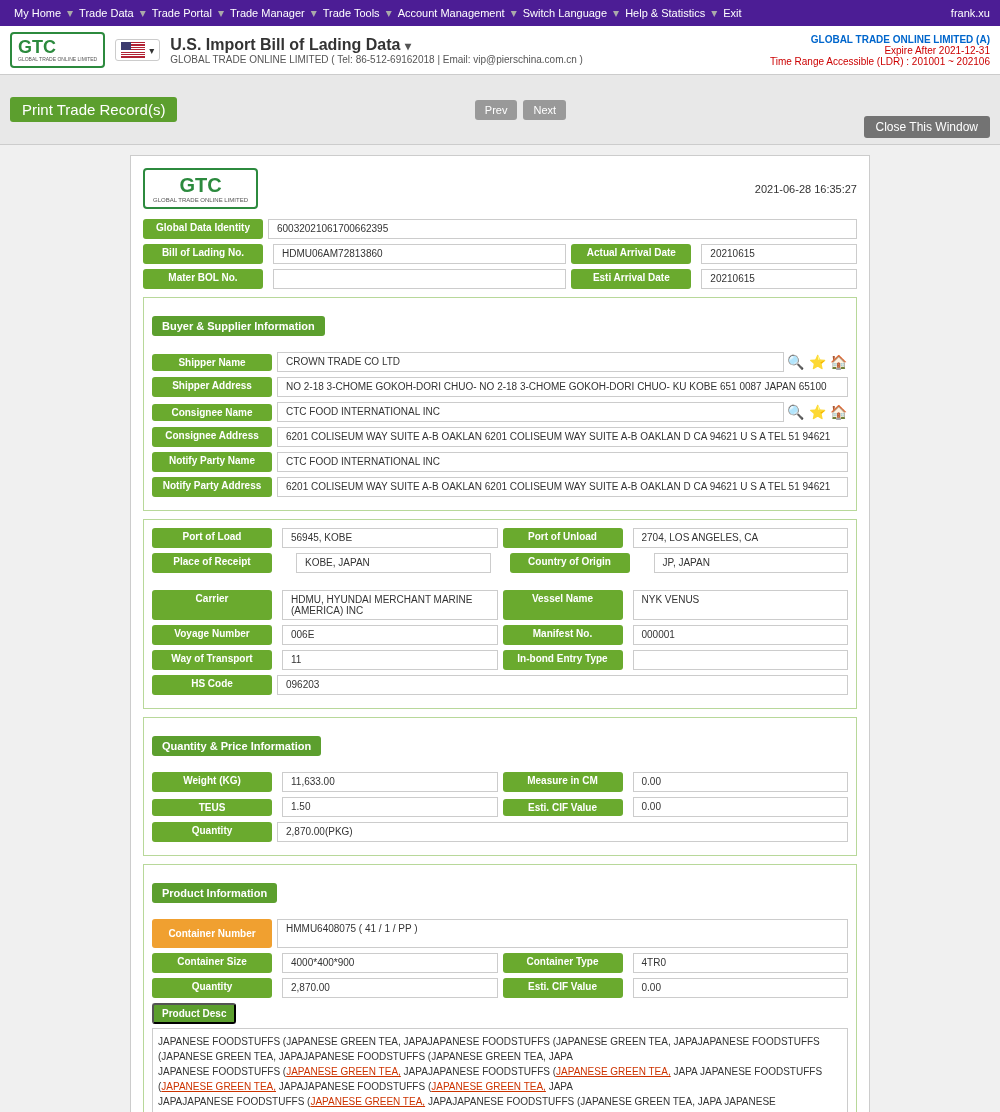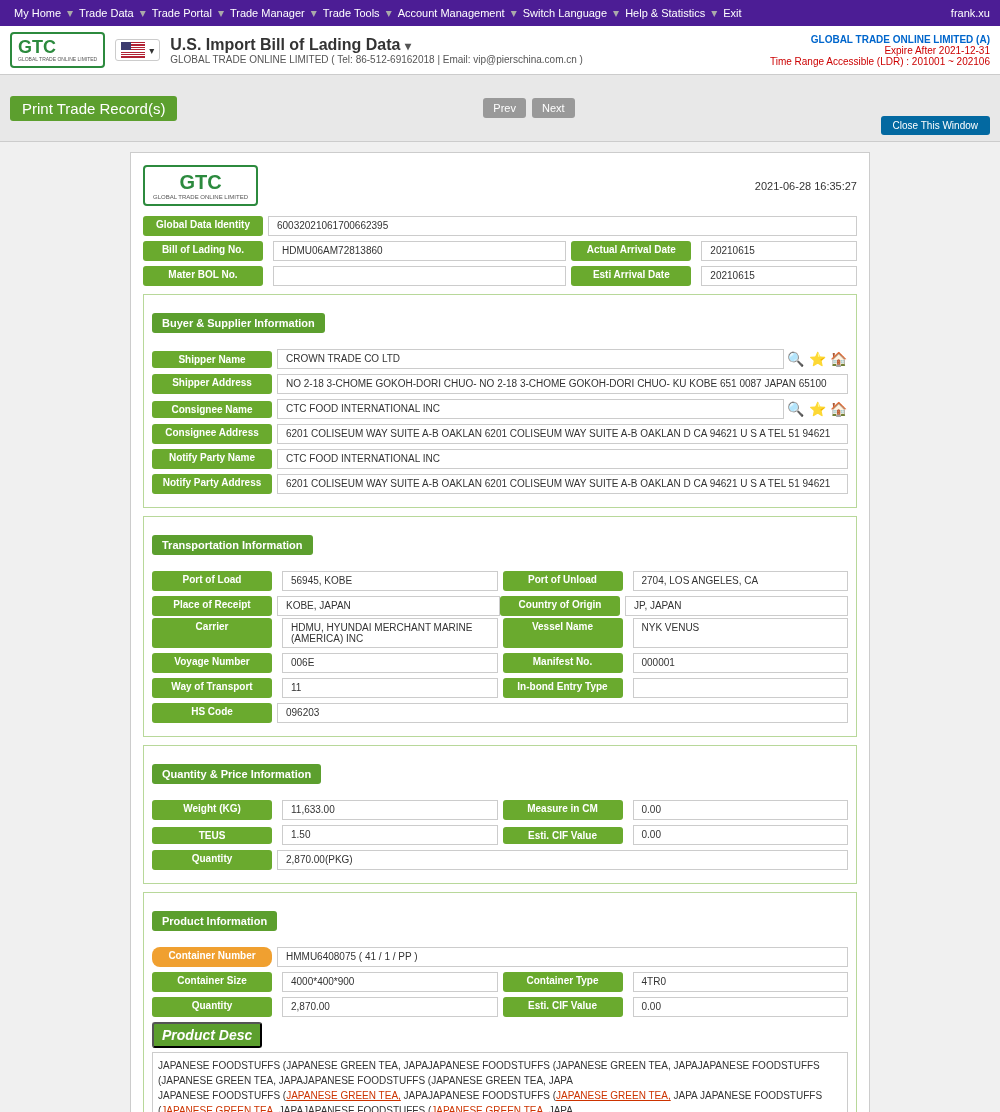--- a/index.html
+++ b/index.html
@@ -25,21 +25,21 @@
     .flag-container { display: flex; align-items: center; border: 1px solid #ccc; padding: 2px 5px; cursor: pointer; border-radius: 3px; }
     .flag-us { width: 24px; height: 16px; background: repeating-linear-gradient(180deg, #b22234 0px, #b22234 1.2px, #fff 1.2px, #fff 2.4px); position: relative; }
     .flag-us::before { content: ''; position: absolute; top: 0; left: 0; width: 10px; height: 8px; background: #3c3b6e; }
 
     
     .toolbar { background: #e8e8e8; padding: 6px 10px; display: flex; align-items: center; justify-content: space-between; border-bottom: 1px solid #ccc; }
     .toolbar-left { display: flex; gap: 6px; }
     .toolbar-right { display: flex; gap: 6px; }
     .btn-green { background: #5c9f2e; color: #fff; border: none; padding: 4px 12px; border-radius: 3px; cursor: pointer; font-size: 15px; }
     .btn-gray { background: #999; color: #fff; border: none; padding: 4px 10px; border-radius: 3px; cursor: pointer; font-size: 11px; }
-    .btn-red { background: #0369a1; color: #fff; border: none; padding: 4px 12px; border-radius: 3px; cursor: pointer; font-size: 10px; margin-top: 35px; }
+    .btn-red { background: #737373; color: #fff; border: none; padding: 4px 12px; border-radius: 3px; cursor: pointer; font-size: 12px; margin-top: 35px; }
 
     
     .main-content { padding: 10px 20px; background: #f0f0f0; }
     .record-card { background: #fff; border: 1px solid #ccc; padding: 12px; margin: 0 auto; max-width: 740px; }
 
     
     .card-header { display: flex; align-items: center; justify-content: space-between; margin-bottom: 10px; }
     .card-logo { display: flex; flex-direction: column; align-items: flex-start; }
     .card-date { font-size: 11px; color: #333; }
 
@@ -54,23 +54,23 @@
     
     .icon-btn { background: none; border: none; cursor: pointer; font-size: 14px; margin-left: 4px; }
 
     
     .icons-row { display: flex; align-items: center; margin-left: auto; }
 
     
     .product-desc-text { font-size: 10px; color: #333; padding: 5px; border: 1px solid #ccc; line-height: 1.5; }
     .product-desc-text span.highlight { color: #cc3300; text-decoration: underline; }
 
-    .container-num-label { background: #f0a030; color: #fff; padding: 3px 8px; border-radius: 8px; font-size: 10px; font-weight: bold; white-space: nowrap; min-width: 120px; text-align: center; }
-
-    .prod-desc-label { background: #5c9f2e; color: #fff; padding: 3px 8px; border-radius: 3px; font-size: 14px; font-weight: bold; display: inline-block; margin-bottom: 4px; font-style: italic; }
+    .container-num-label { background: #f0a030; color: #fff; padding: 9px 8px; border-radius: 3px; font-size: 10px; font-weight: bold; white-space: nowrap; min-width: 120px; text-align: center; }
+
+    .prod-desc-label { background: #5c9f2e; color: #fff; padding: 3px 8px; border-radius: 3px; font-size: 10px; font-weight: bold; display: inline-block; margin-bottom: 4px; }
 
     .section-wrapper { border: 1px solid #b8d89a; padding: 8px; margin-bottom: 8px; }
   </style>
 </head>
 <body>
 
 <div class="top-nav">
   <div class="nav-items">
     <span class="nav-item">My Home</span>
     <span style="color:#aaa">▾</span>
@@ -208,32 +208,29 @@
         <span class="field-value">CTC FOOD INTERNATIONAL INC</span>
       </div>
 
       <div class="field-row">
         <span class="field-label">Notify Party Address</span>
         <span class="field-value">6201 COLISEUM WAY SUITE A-B OAKLAN 6201 COLISEUM WAY SUITE A-B OAKLAN D CA 94621 U S A TEL 51 94621</span>
       </div>
     </div>
 
     <div class="section-wrapper">
-      <div style="margin-bottom:8px;">
-        <span class="section-header">Transportation Information</span>
-      </div>
 
       <div style="display:flex; gap:5px; margin-bottom:5px;">
         <span class="field-label">Port of Load</span>
         <span class="field-value">56945, KOBE</span>
         <span class="field-label">Port of Unload</span>
         <span class="field-value">2704, LOS ANGELES, CA</span>
       </div>
 
-      <div style="display:flex; gap:0; margin-bottom:2px;border-radius:9px;">
+      <div style="display:flex; gap:19px; margin-bottom:17px;border-radius:9px;">
         <span class="field-label">Place of Receipt</span>
         <span class="field-value">KOBE, JAPAN</span>
         <span class="field-label">Country of Origin</span>
         <span class="field-value">JP, JAPAN</span>
       </div>
 
       <div style="display:flex; gap:5px; margin-bottom:5px;">
         <span class="field-label">Carrier</span>
         <span class="field-value">HDMU, HYUNDAI MERCHANT MARINE (AMERICA) INC</span>
         <span class="field-label">Vessel Name</span>

